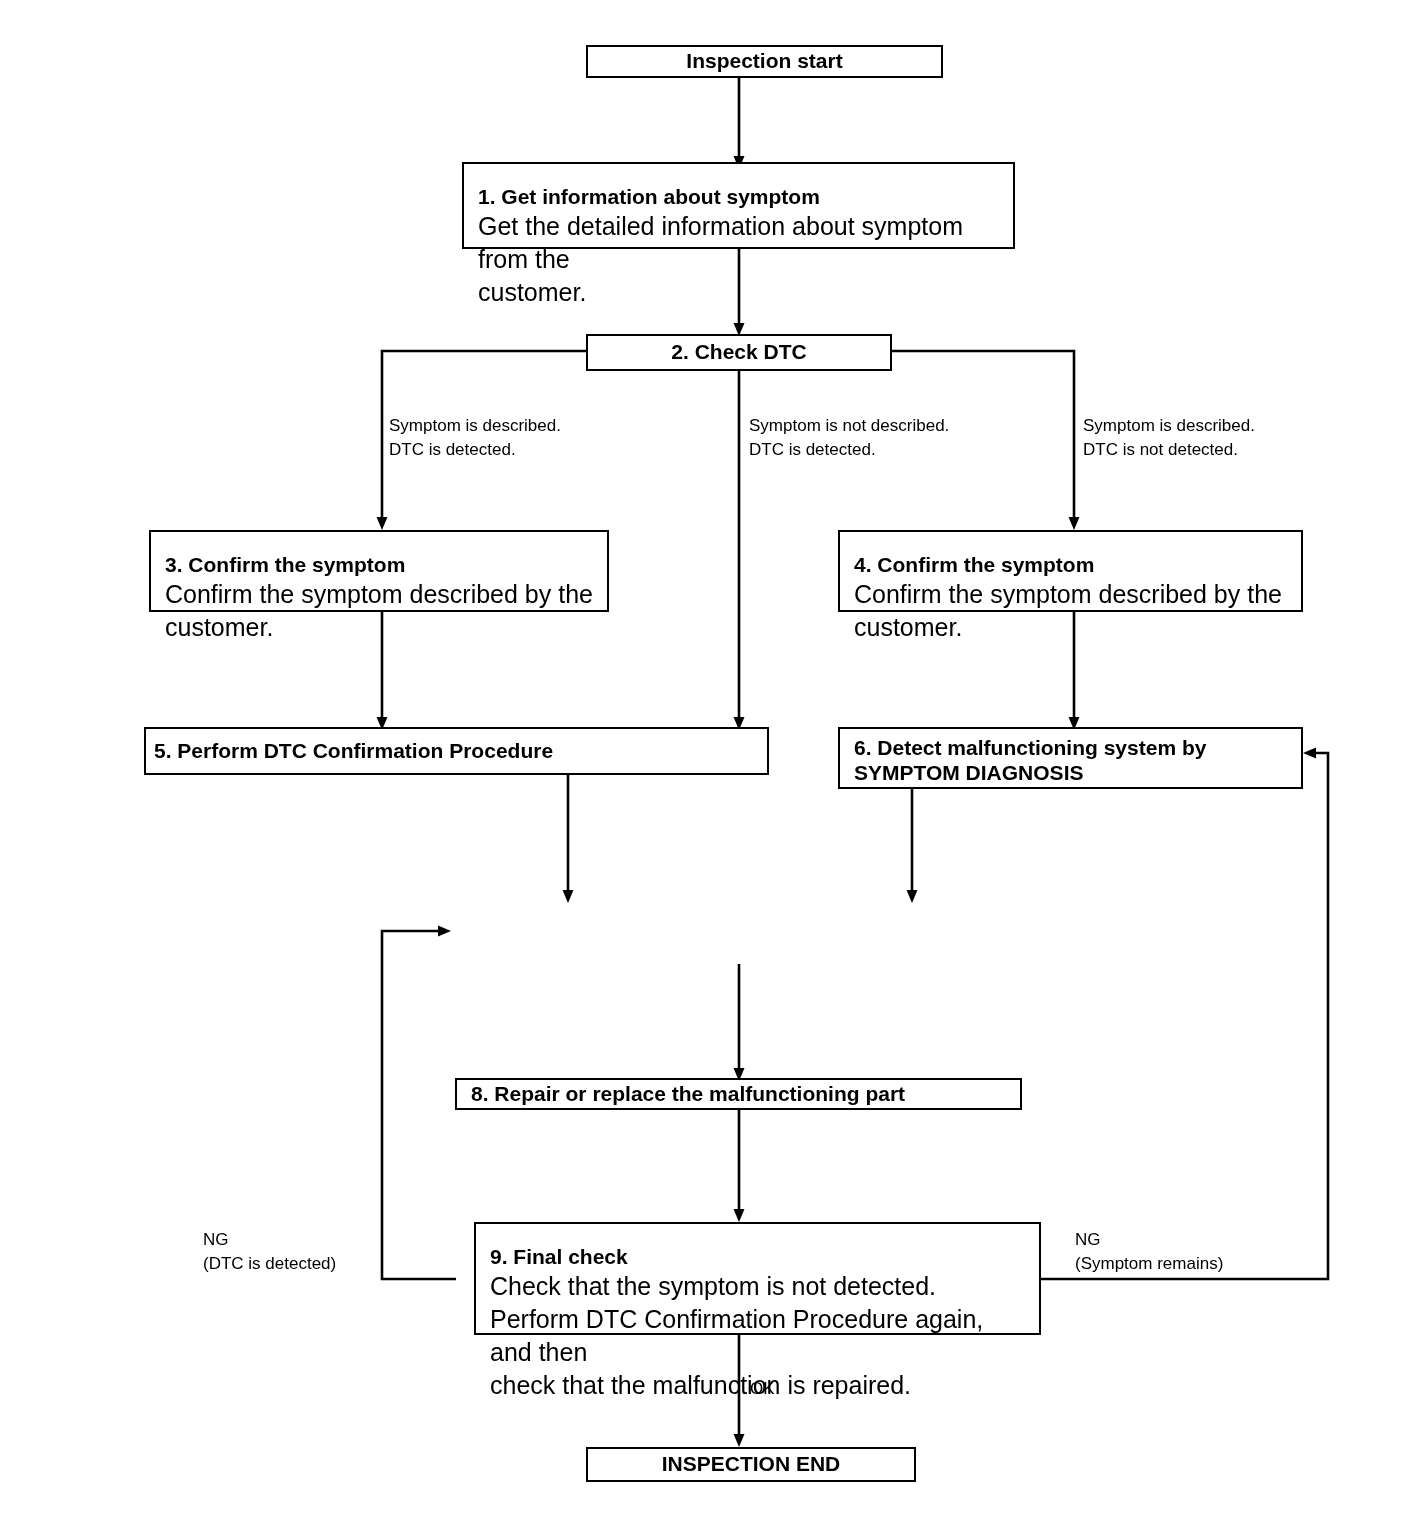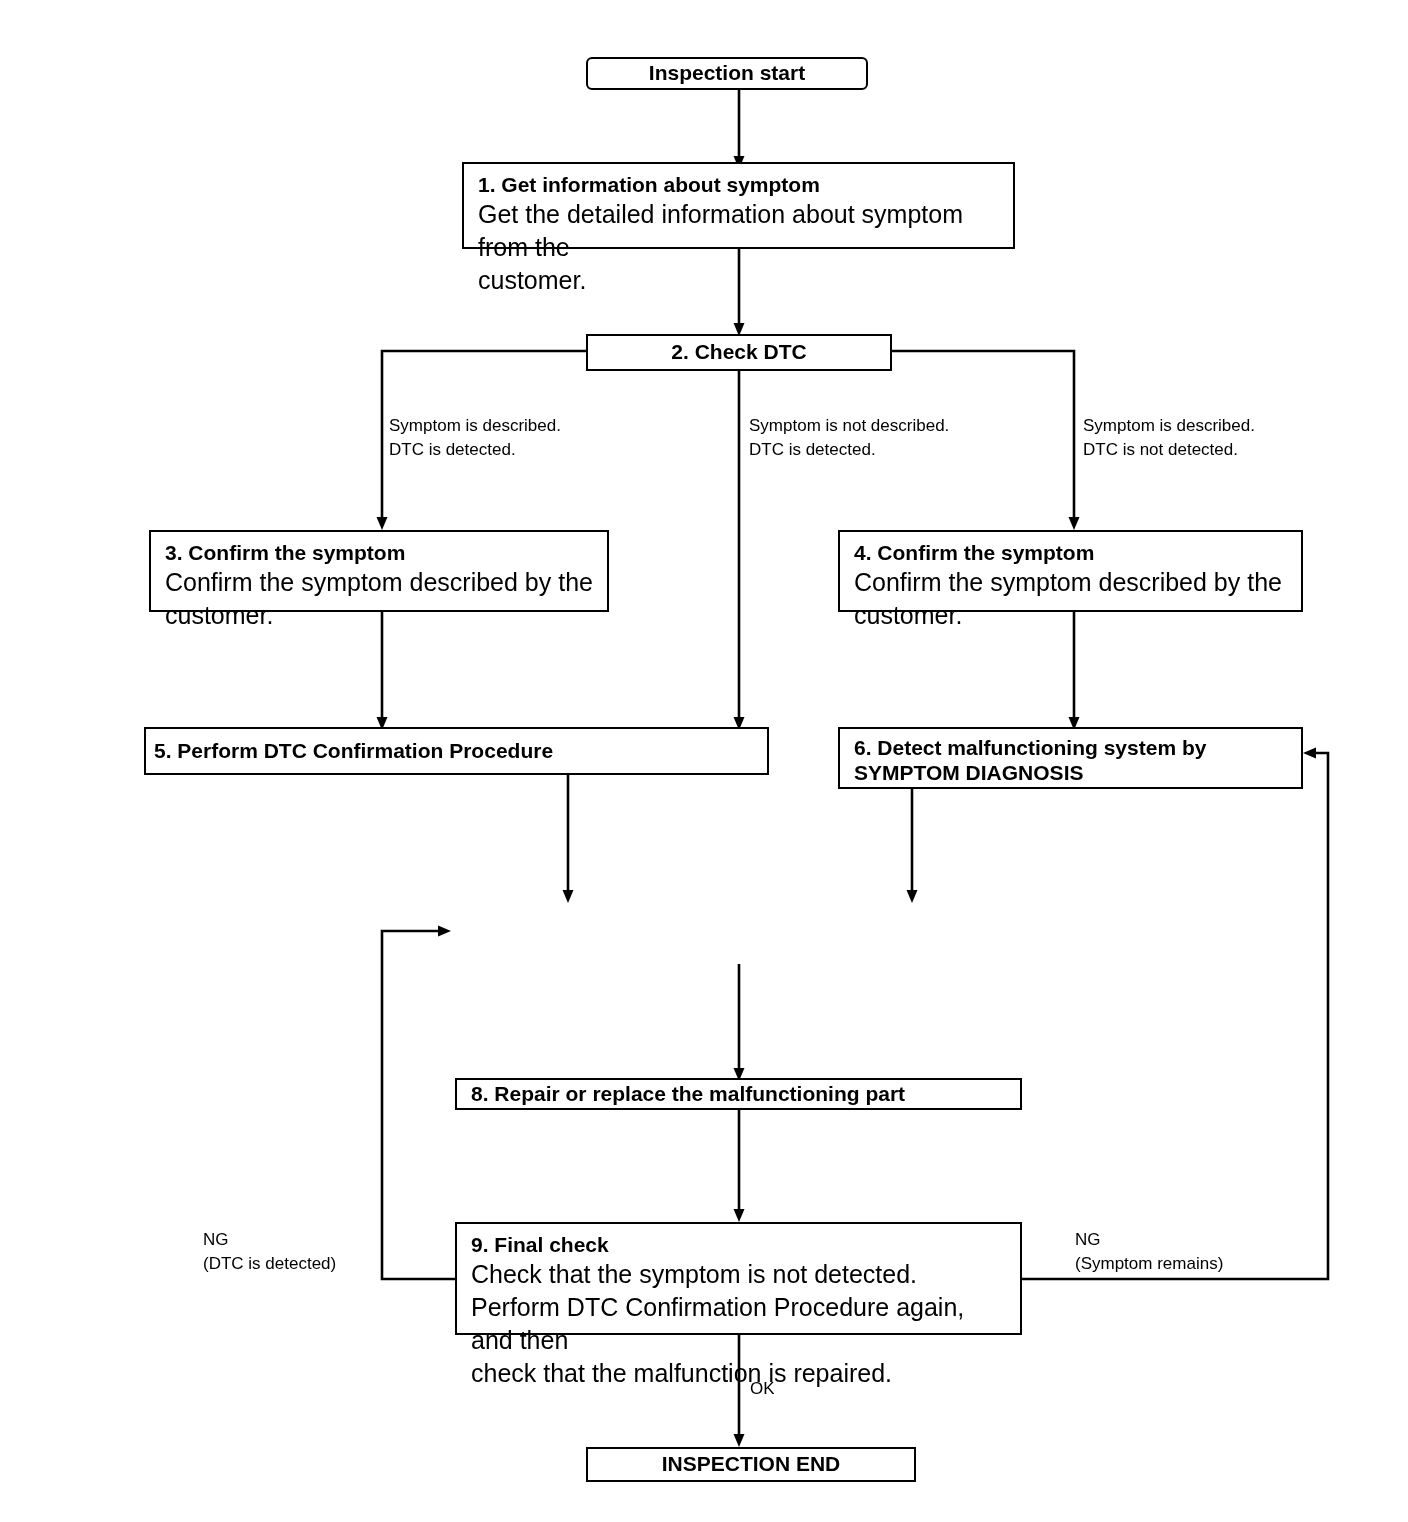--- a/index.html
+++ b/index.html
@@ -35,21 +35,21 @@
     line-height: 1.32;
     white-space: pre-line;
     font-weight: normal;
   }
   .node.center-title {
     display: flex;
     align-items: center;
     justify-content: center;
   }
   .node.left-pad {
-    padding: 9px 10px 9px 14px;
+    padding: 21px 10px 9px 14px;
   }
   .node.title-only-left {
     display: flex;
     align-items: center;
     padding-left: 14px;
   }
   .edge-label {
     position: absolute;
     font-size: 17px;
     line-height: 1.42;
@@ -118,21 +118,21 @@
     <line x1="739" y1="1335" x2="739" y2="1440"></line>
     <polygon points="739,1447 733.5,1434 744.5,1434"></polygon>
 
     <polyline points="456,1279 382,1279 382,931 444,931"></polyline>
     <polygon points="451,931 438,925.5 438,936.5"></polygon>
 
     <polyline points="1022,1279 1328,1279 1328,753 1310,753"></polyline>
     <polygon points="1303,753 1316,747.5 1316,758.5"></polygon>
   </svg>
 
-  <div class="node center-title" style="left:586px; top:57px; width:282px; height:33px;border-radius:6px;">
+  <div class="node center-title" style="left:586px; top:45px; width:357px; height:33px;">
     <span class="title">Inspection start</span>
   </div>
 
   <div class="node left-pad" style="left:462px; top:162px; width:553px; height:87px;">
     <div class="title">1. Get information about symptom</div>
     <div class="body">Get the detailed information about symptom from the
 customer.</div>
   </div>
 
   <div class="node center-title" style="left:586px; top:334px; width:306px; height:37px;">
@@ -165,21 +165,21 @@
   <div class="node" style="left:838px; top:727px; width:465px; height:62px; padding:7px 10px 0 14px;">
     <div class="title">6. Detect malfunctioning system by
      SYMPTOM DIAGNOSIS</div>
   </div>
 
 
   <div class="node title-only-left" style="left:455px; top:1078px; width:567px; height:32px;">
     <span class="title">8. Repair or replace the malfunctioning part</span>
   </div>
 
-  <div class="node left-pad" style="left:455px; top:1222px; width:567px; height:113px;">
+  <div class="node left-pad" style="left:474px; top:1222px; width:567px; height:113px;">
     <div class="title">9. Final check</div>
     <div class="body">Check that the symptom is not detected.
 Perform DTC Confirmation Procedure again, and then
 check that the malfunction is repaired.</div>
   </div>
 
   <div class="edge-label" style="left:203px; top:1228px; width:220px;">NG
 (DTC is detected)</div>
   <div class="edge-label" style="left:1075px; top:1228px; width:230px;">NG
 (Symptom remains)</div>

